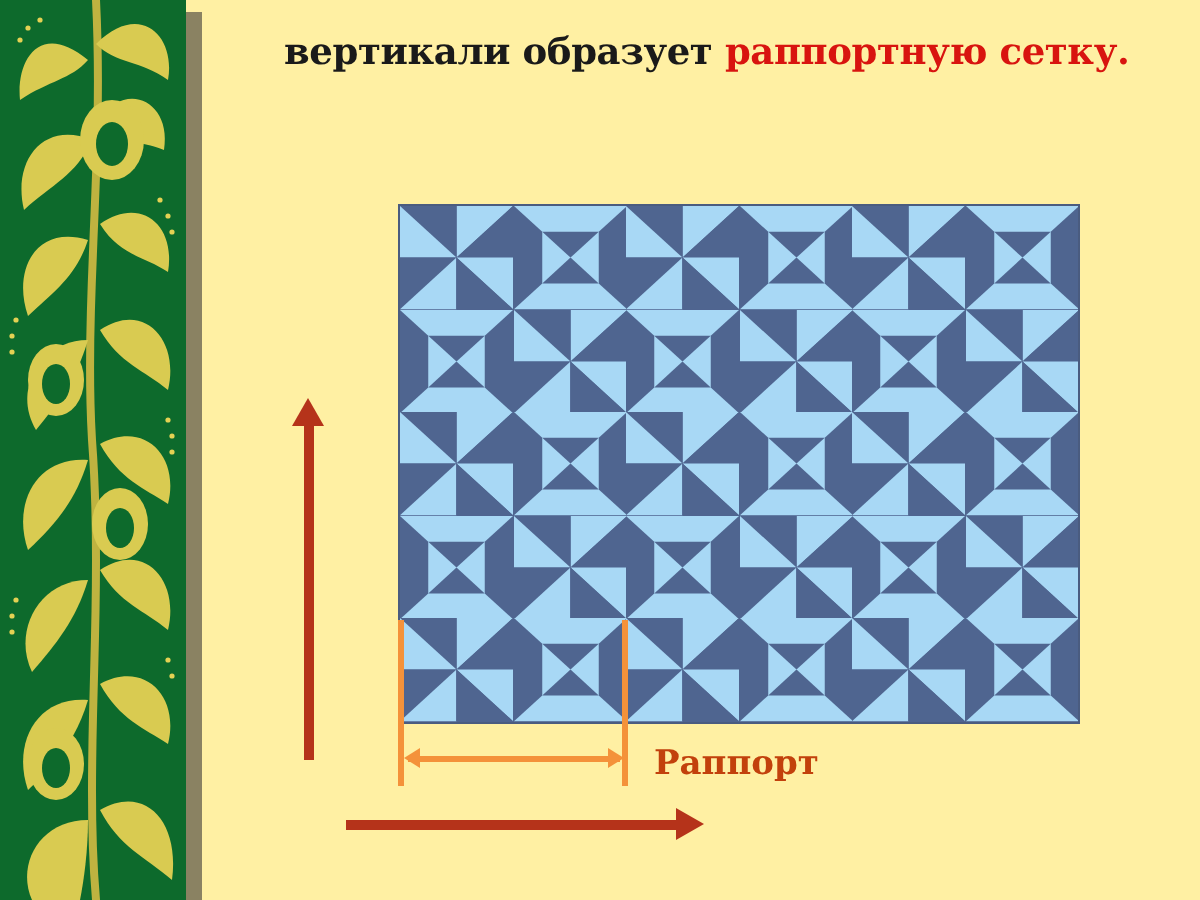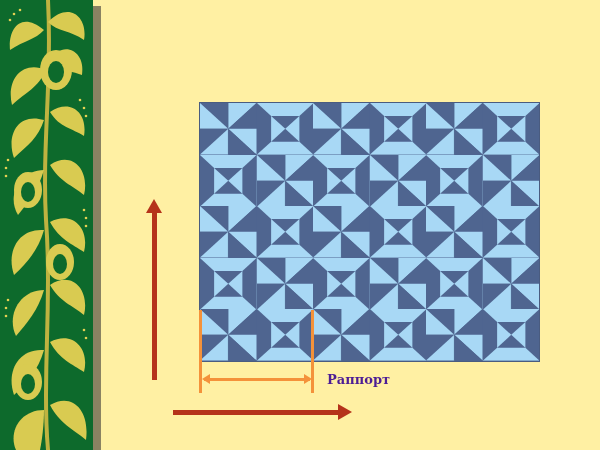--- a/index.html
+++ b/index.html
@@ -42,21 +42,21 @@
     position: absolute; left: 204px; top: 378px; width: 106px; height: 3px; background: #f4923a;
   }
   .dim-head {
     position: absolute; top: 374px; width: 0; height: 0;
     border-top: 5px solid transparent; border-bottom: 5px solid transparent;
   }
   .dim-head.l { left: 202px; border-right: 8px solid #f4923a; }
   .dim-head.r { left: 304px; border-left: 8px solid #f4923a; }
   .label {
     position: absolute; left: 327px; top: 372px;
-    font-size: 13px; font-weight: bold; color: #4c1d95;
+    font-size: 17px; font-weight: bold; color: #c2410c;
   }
   .v-arrow-shaft { position: absolute; left: 152px; top: 210px; width: 5px; height: 170px; background: #b5331a; }
   .v-arrow-head {
     position: absolute; left: 146px; top: 199px; width: 0; height: 0;
     border-left: 8px solid transparent; border-right: 8px solid transparent;
     border-bottom: 14px solid #b5331a;
   }
   .h-arrow-shaft { position: absolute; left: 173px; top: 410px; width: 168px; height: 5px; background: #b5331a; }
   .h-arrow-head {
     position: absolute; left: 338px; top: 404px; width: 0; height: 0;
@@ -113,20 +113,21 @@
         <circle cx="6" cy="308" r="1.3"></circle>
         <circle cx="6" cy="316" r="1.3"></circle>
       <circle cx="84" cy="330" r="1.3"></circle>
         <circle cx="86" cy="338" r="1.3"></circle>
     </g>
   </svg>
 </div>
 <div class="panel-shadow"></div>
 
 <div class="title">
+  <div><span>вертикали образует </span><span class="hl">раппортную сетку.</span></div>
 </div>
 
 <div class="grid" id="grid">
     <div class="tile">
       <svg viewBox="0 0 100 100" preserveAspectRatio="none">
         <polygon points="0,0 50,0 50,50" fill="#4f6590"></polygon>
         <polygon points="0,0 0,50 50,50" fill="#a8d8f5"></polygon>
         <polygon points="50,0 100,0 50,50" fill="#a8d8f5"></polygon>
         <polygon points="100,0 100,50 50,50" fill="#4f6590"></polygon>
         <polygon points="0,50 50,50 0,100" fill="#4f6590"></polygon>

